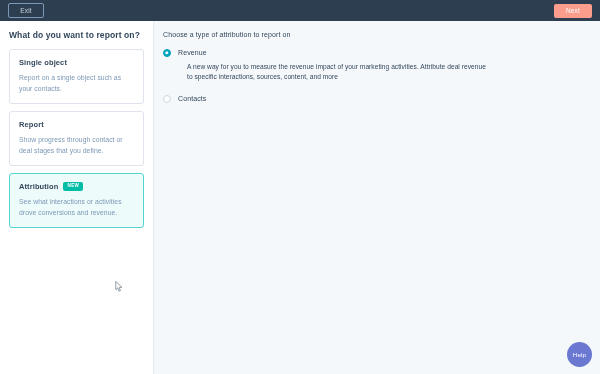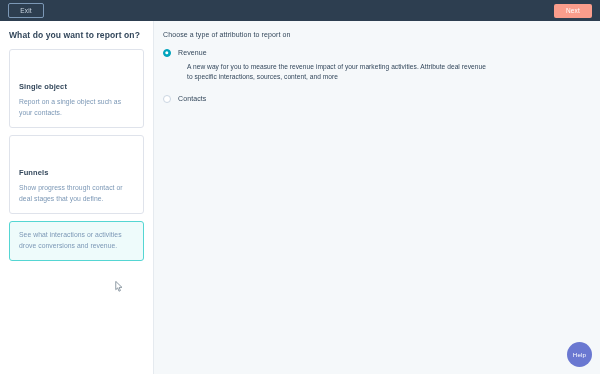--- a/index.html
+++ b/index.html
@@ -116,21 +116,20 @@
   .card.selected {
     border: 1.5px solid #55d6d3;
     background: #eefbfb;
   }
 
   .card-title-row {
     display: flex;
     align-items: center;
     gap: 5px;
     margin-bottom: 6px;
-    margin-top: 24px;
   }
 
   .card-title {
     font-size: 7.5px;
     font-weight: bold;
     color: #33475b;
     letter-spacing: .1px;
   }
 
   .badge-new {
@@ -261,26 +260,30 @@
         <div class="card">
           <div class="card-title-row">
             <span class="card-title">Single object</span>
           </div>
           <div class="card-desc">Report on a single object such as your contacts.</div>
         </div>
 
 
         <div class="card">
           <div class="card-title-row">
-            <span class="card-title">Funnels</span>
+            <span class="card-title">Report</span>
           </div>
           <div class="card-desc">Show progress through contact or deal stages that you define.</div>
         </div>
 
         <div class="card selected">
+          <div class="card-title-row">
+            <span class="card-title">Attribution</span>
+            <span class="badge-new">NEW</span>
+          </div>
           <div class="card-desc">See what interactions or activities drove conversions and revenue.</div>
         </div>
 
       </div>
 
       <svg class="cursor-pointer" viewBox="0 0 12 16">
         <path d="M1 0.5 L1 11.5 L3.6 9.2 L5.3 13.6 L7.2 12.8 L5.6 8.6 L9.2 8.4 Z" fill="#ffffff" stroke="#5a6b7b" stroke-width="0.9" stroke-linejoin="round"></path>
       </svg>
     </div>
 

